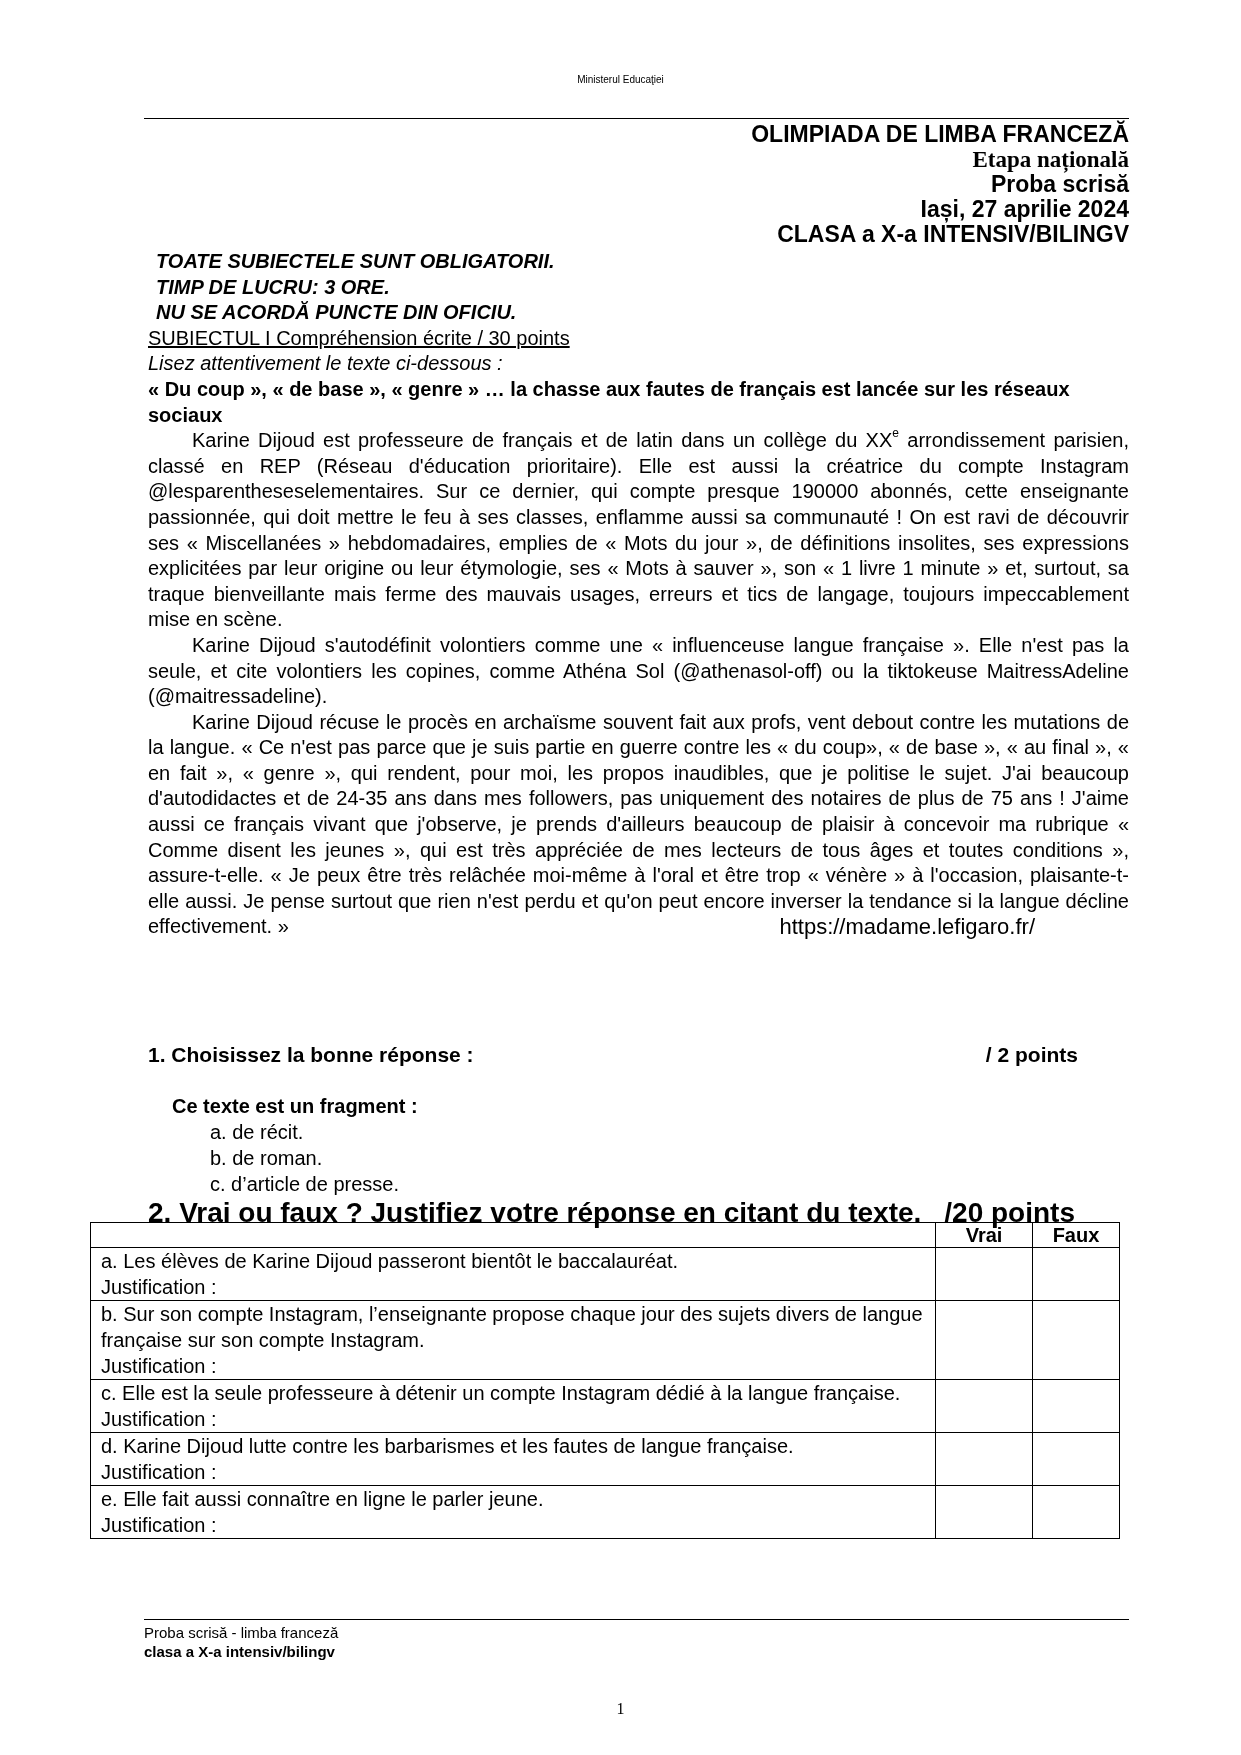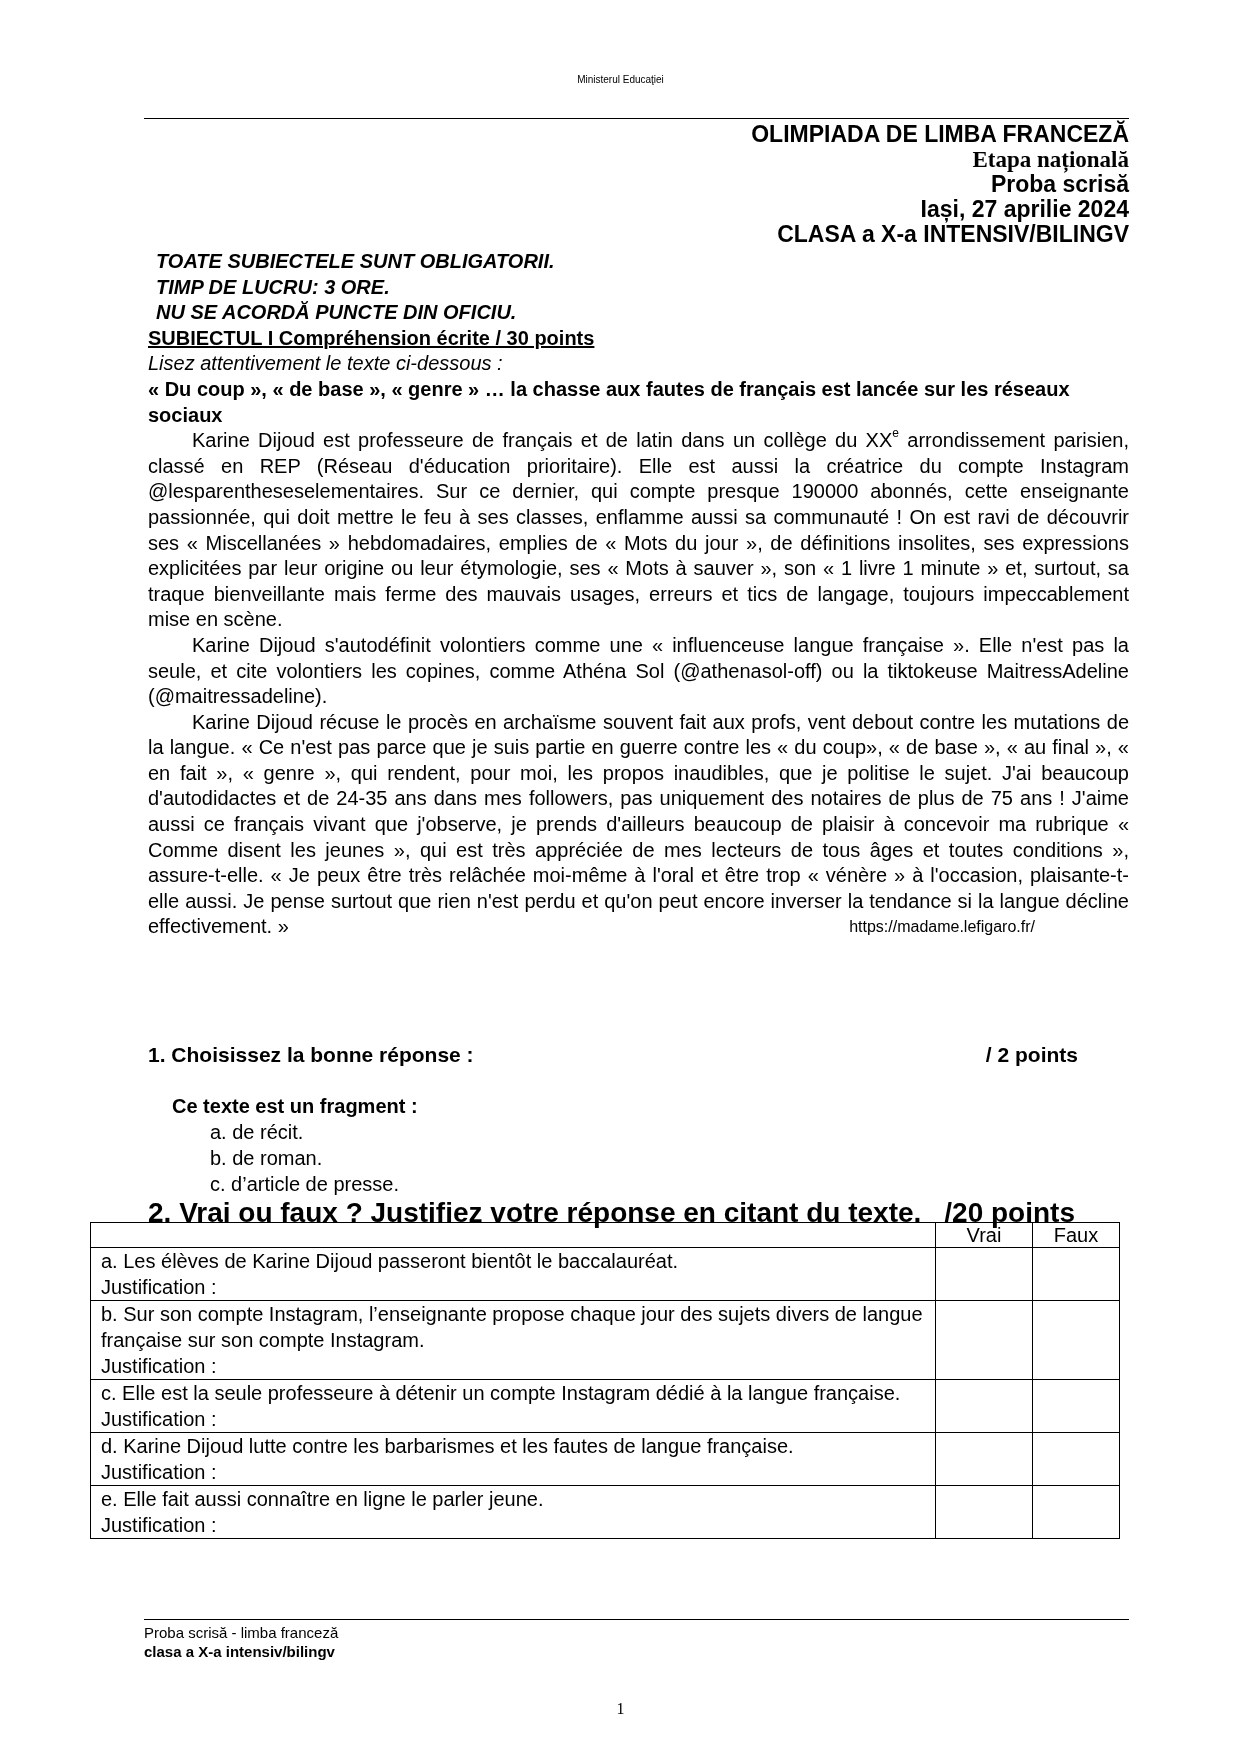--- a/index.html
+++ b/index.html
@@ -5,37 +5,37 @@
   html, body { margin: 0; padding: 0; background: #ffffff; }
   body { width: 1241px; height: 1755px; position: relative; overflow: hidden;
          font-family: "Liberation Sans", sans-serif; color: #000; }
   .abs { position: absolute; }
   .header-title { top: 74px; left: 0; width: 1241px; text-align: center; font-size: 10px; }
   .rule { height: 0; border-top: 1px solid #000; }
   .hdr-rule { top: 118px; left: 144px; width: 985px; }
   .centered { left: 144px; width: 985px; text-align: right; font-weight: bold; font-size: 23px; line-height: 25px; }
   .content { left: 148px; width: 981px; font-size: 20px; line-height: 25.6px; }
   .ib { font-weight: bold; font-style: italic; margin-left: 8px; }
-  .u { text-decoration: underline; font-weight: bold; text-align: center; }
+  .u { text-decoration: underline; font-weight: normal; text-align: center; }
   .it { font-style: italic; }
   .b { font-weight: bold; }
   .just { text-align: justify; }
   .indent { text-indent: 44px; }
   p { margin: 0; }
   sup { font-size: 12px; line-height: 0; vertical-align: 10px; }
-  .source { display: inline-block; float: right; font-size: 16px; margin-right: 94px; }
+  .source { display: inline-block; float: right; font-size: 22px; margin-right: 94px; }
   .q1 { top: 1043px; left: 148px; width: 930px; font-size: 21px; font-weight: bold; }
   .q1 .pts { float: right; }
   .q1sub { top: 1093px; left: 172px; font-size: 20px; line-height: 26px; }
   .q1sub .opt { padding-left: 38px; }
   .q2 { top: 1197px; left: 148px; width: 930px; font-size: 28px; font-weight: bold; }
   .q2 .pts { float: right; margin-right: 3px; }
   table.tf { position: absolute; top: 1222px; left: 90px; width: 1030px; border-collapse: collapse; font-size: 20px; }
   table.tf td, table.tf th { border: 1px solid #000; padding: 0 10px; vertical-align: top; line-height: 26px; }
-  table.tf th { font-weight: normal; text-align: center; height: 24px; line-height: 24px; margin-top: 6px; }
+  table.tf th { font-weight: bold; text-align: center; height: 24px; line-height: 24px; margin-top: 6px; }
   table.tf .col-v { width: 76px; }
   table.tf .col-f { width: 66px; }
   .ftr-rule { top: 1619px; left: 144px; width: 985px; }
   .ftr1 { top: 1624px; left: 144px; font-size: 15px; }
   .ftr2 { top: 1643px; left: 144px; font-size: 15px; font-weight: bold; }
   .pagenum { top: 1700px; left: 0; width: 1241px; text-align: center; font-family: "Liberation Serif", serif; font-size: 16px; }
 </style>
 </head>
 <body>
 

